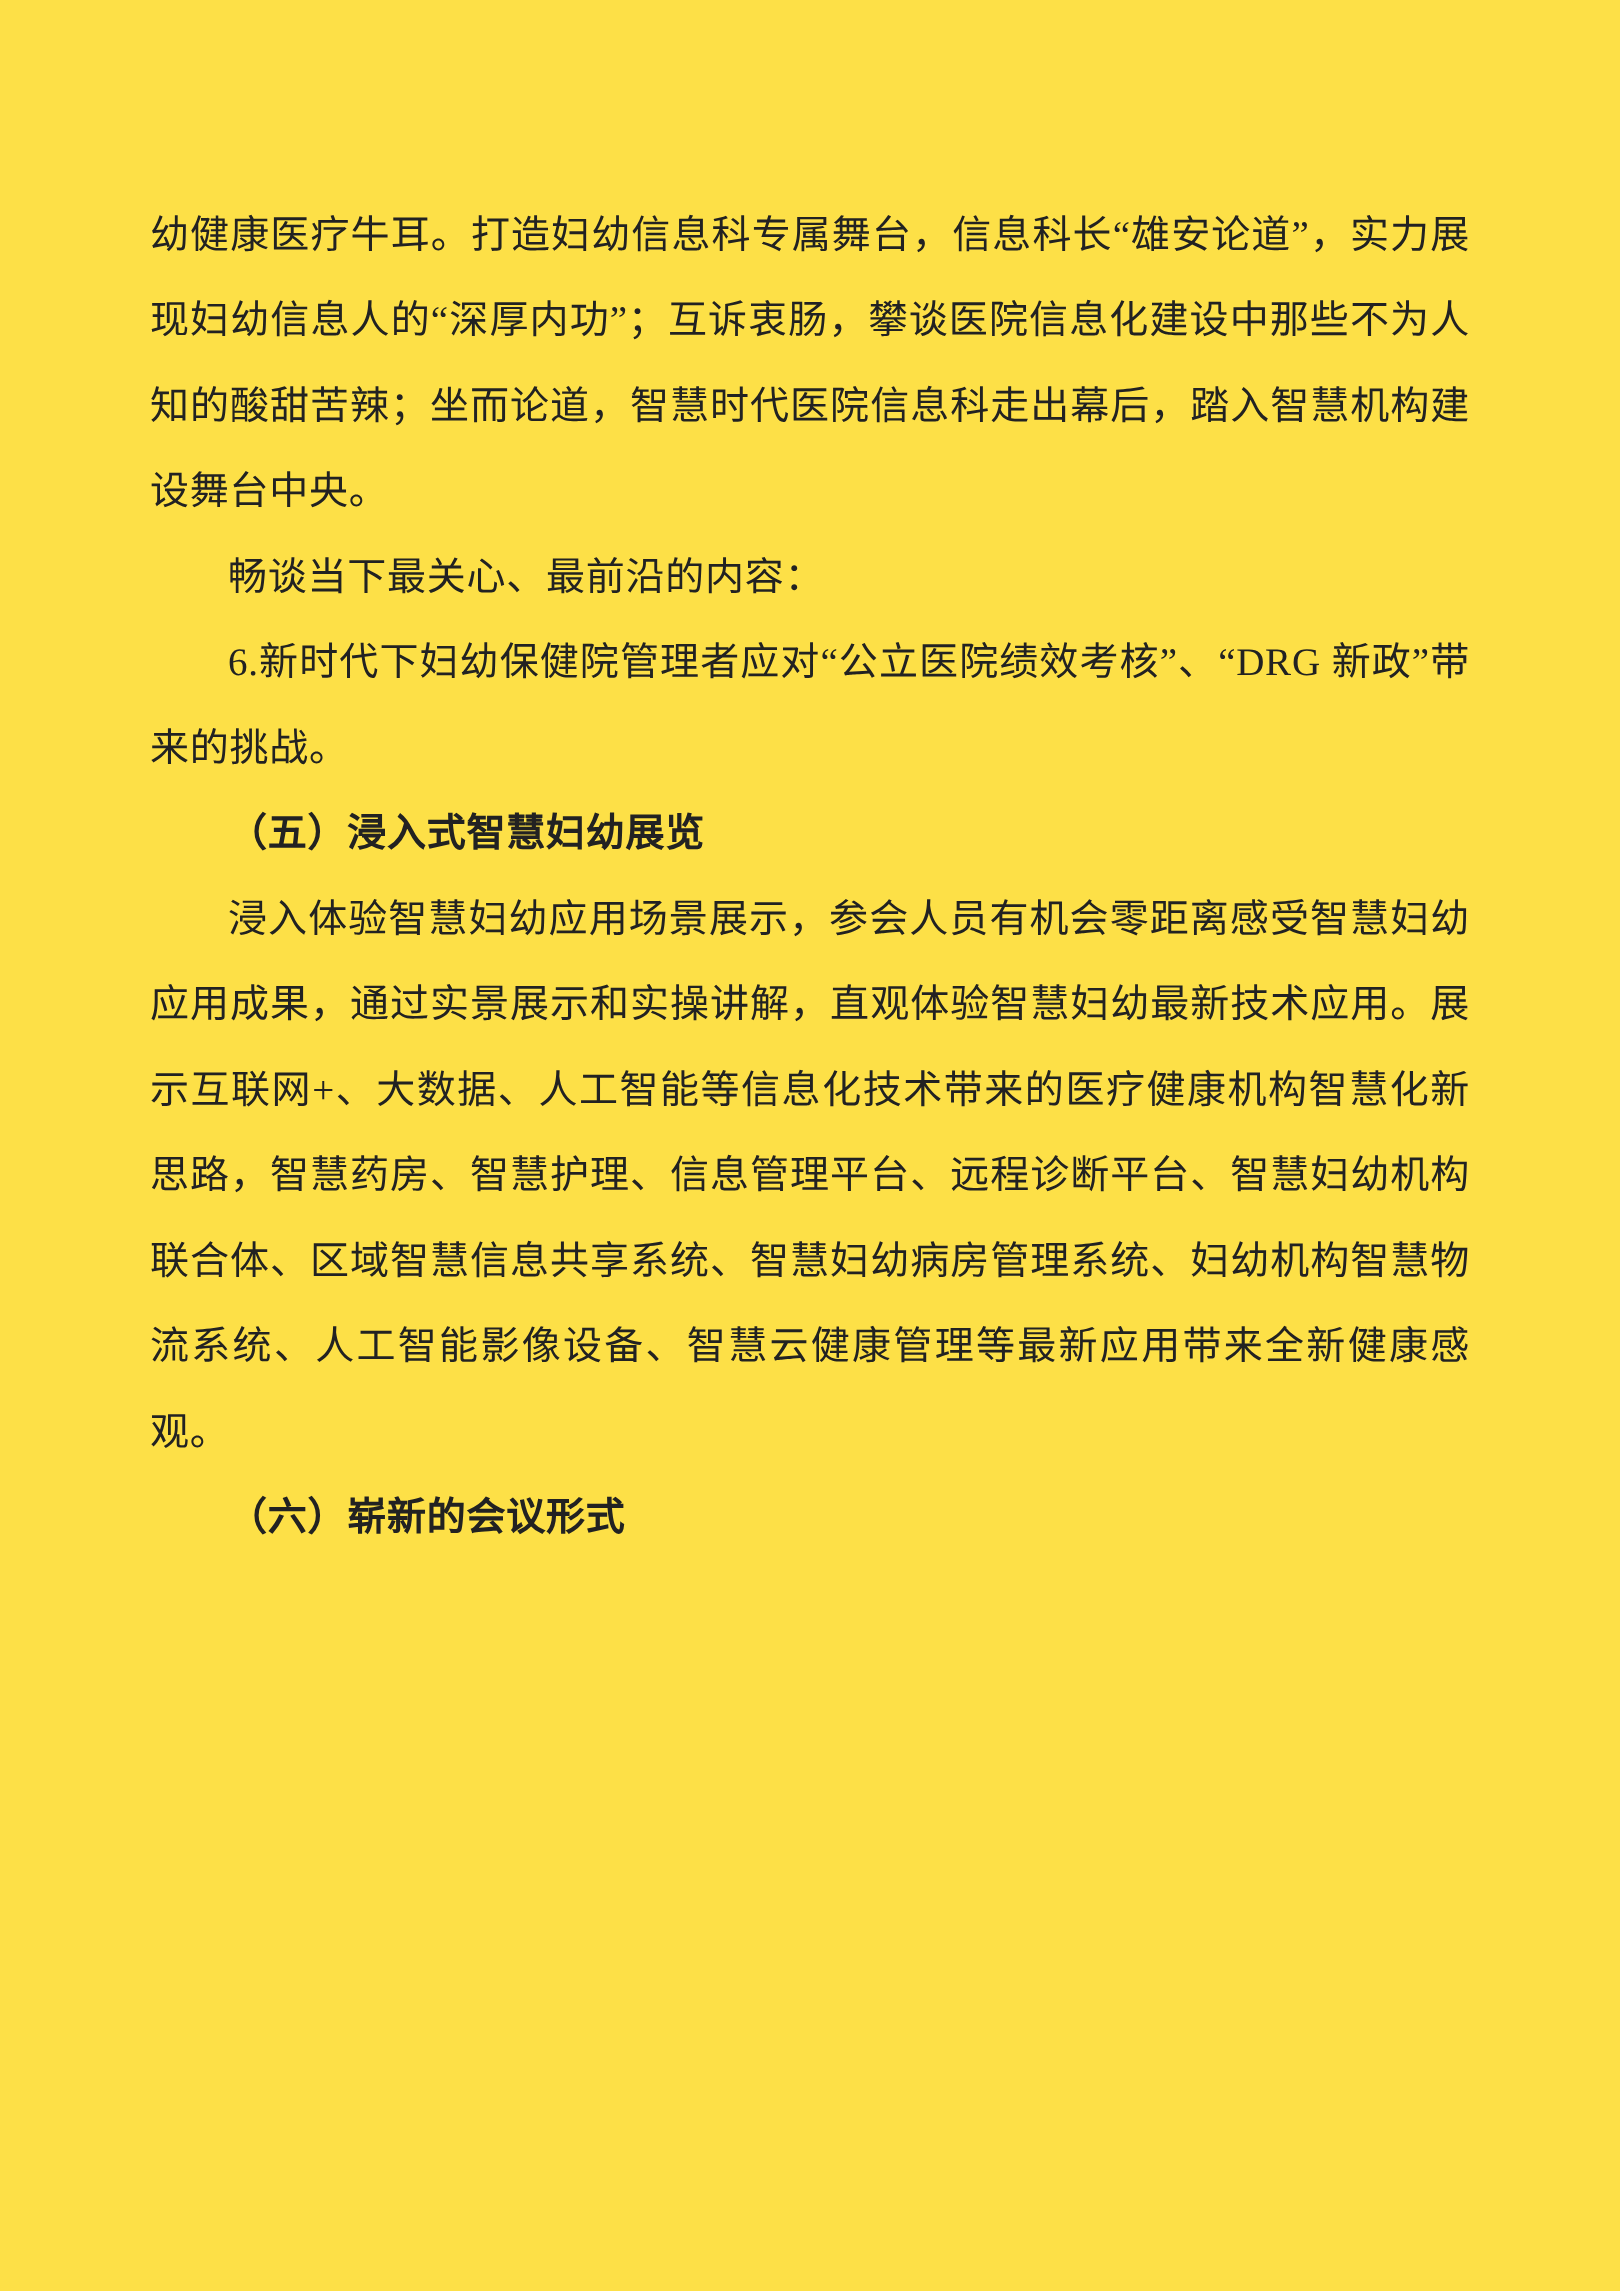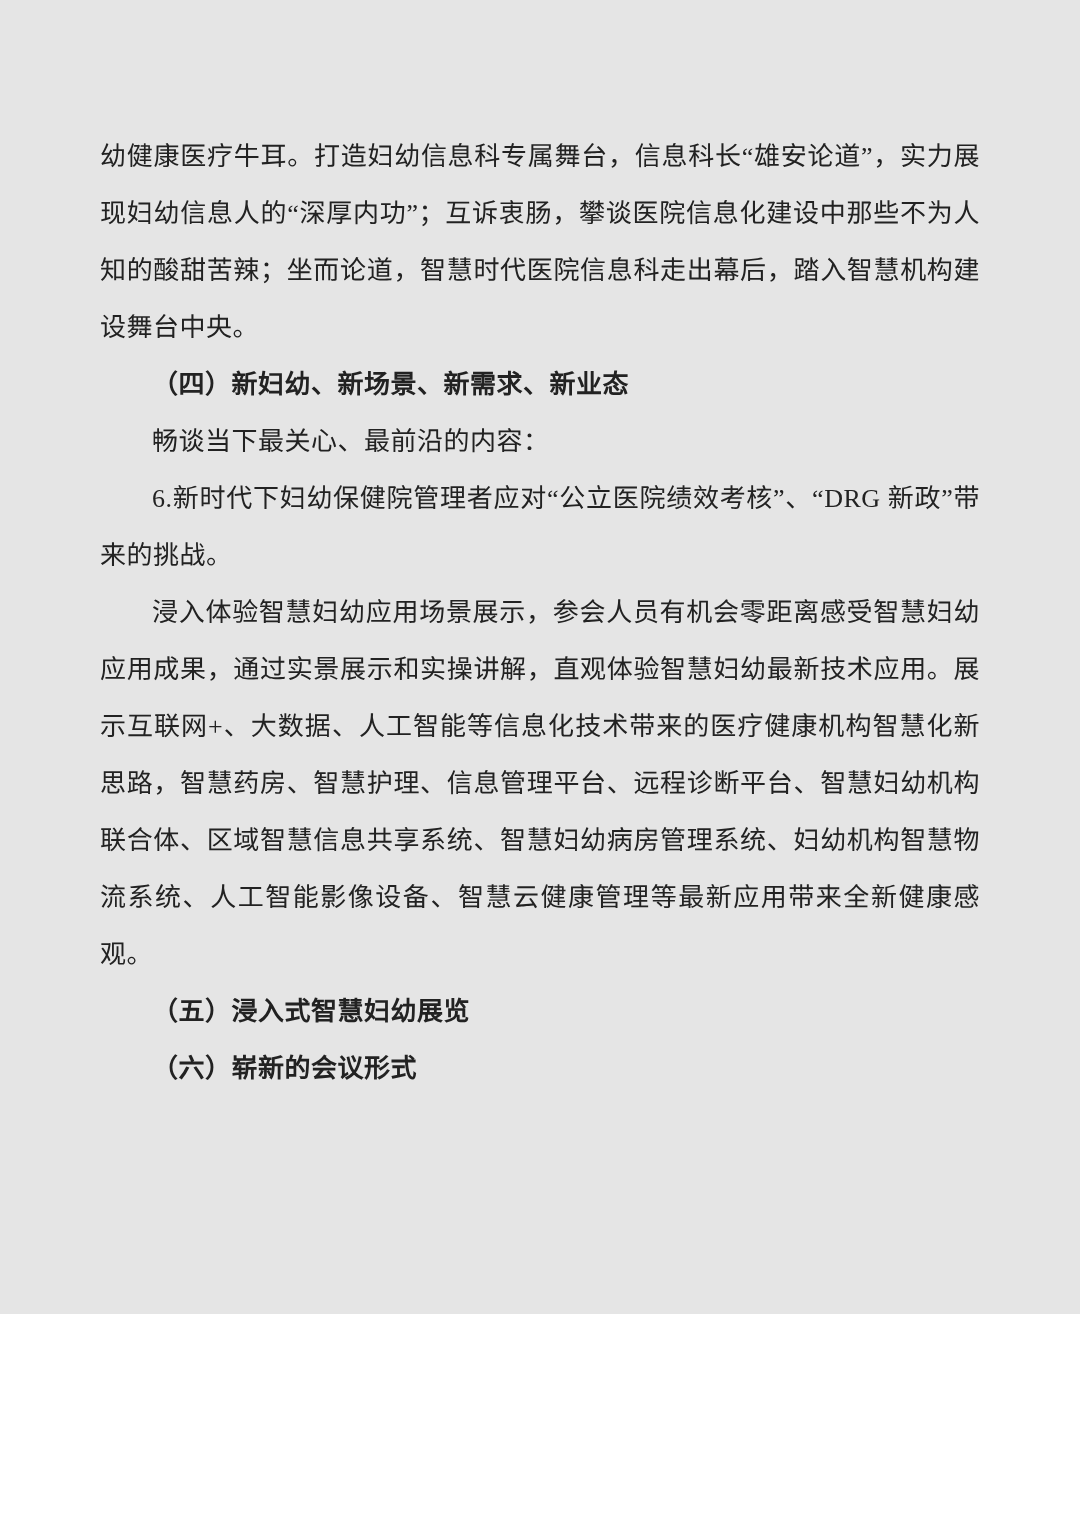--- a/index.html
+++ b/index.html
@@ -3,23 +3,23 @@
 <meta charset="utf-8">
 <style>
   html, body {
     margin: 0;
     padding: 0;
     background: #ffffff;
   }
   .page {
     position: relative;
     width: 1080px;
-    height: 1314px;
+    height: 1527px;
     margin: 0 auto;
-    background: #e5e5e5;
+    background: #fde047;
     box-sizing: border-box;
     padding: 128px 100px 40px 100px;
     overflow: hidden;
   }
   .doc-par {
     margin: 0;
     font-family: "Liberation Serif", "DejaVu Serif", serif;
     font-size: 26px;
     line-height: 57px;
     letter-spacing: 0.5px;
@@ -33,27 +33,26 @@
   .heading {
     font-weight: 700;
   }
 </style>
 </head>
 <body>
 
 <div class="page">
   <p class="doc-par">幼健康医疗牛耳。打造妇幼信息科专属舞台，信息科长“雄安论道”，实力展现妇幼信息人的“深厚内功”；互诉衷肠，攀谈医院信息化建设中那些不为人知的酸甜苦辣；坐而论道，智慧时代医院信息科走出幕后，踏入智慧机构建设舞台中央。</p>
 
-  <p class="doc-par indent heading">（四）新妇幼、新场景、新需求、新业态</p>
 
   <p class="doc-par indent">畅谈当下最关心、最前沿的内容：</p>
 
   <p class="doc-par indent">6.新时代下妇幼保健院管理者应对“公立医院绩效考核”、“DRG 新政”带来的挑战。</p>
 
 
 
 
+  <p class="doc-par indent heading">（五）浸入式智慧妇幼展览</p>
+
   <p class="doc-par indent">浸入体验智慧妇幼应用场景展示，参会人员有机会零距离感受智慧妇幼应用成果，通过实景展示和实操讲解，直观体验智慧妇幼最新技术应用。展示互联网+、大数据、人工智能等信息化技术带来的医疗健康机构智慧化新思路，智慧药房、智慧护理、信息管理平台、远程诊断平台、智慧妇幼机构联合体、区域智慧信息共享系统、智慧妇幼病房管理系统、妇幼机构智慧物流系统、人工智能影像设备、智慧云健康管理等最新应用带来全新健康感观。</p>
-
-  <p class="doc-par indent heading">（五）浸入式智慧妇幼展览</p>
 
   <p class="doc-par indent heading">（六）崭新的会议形式</p>
 </div>
 
 </body></html>

